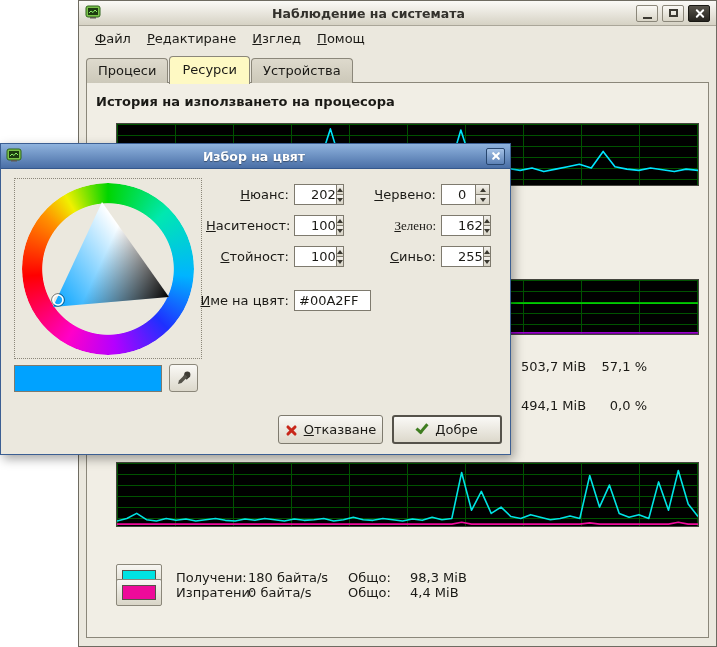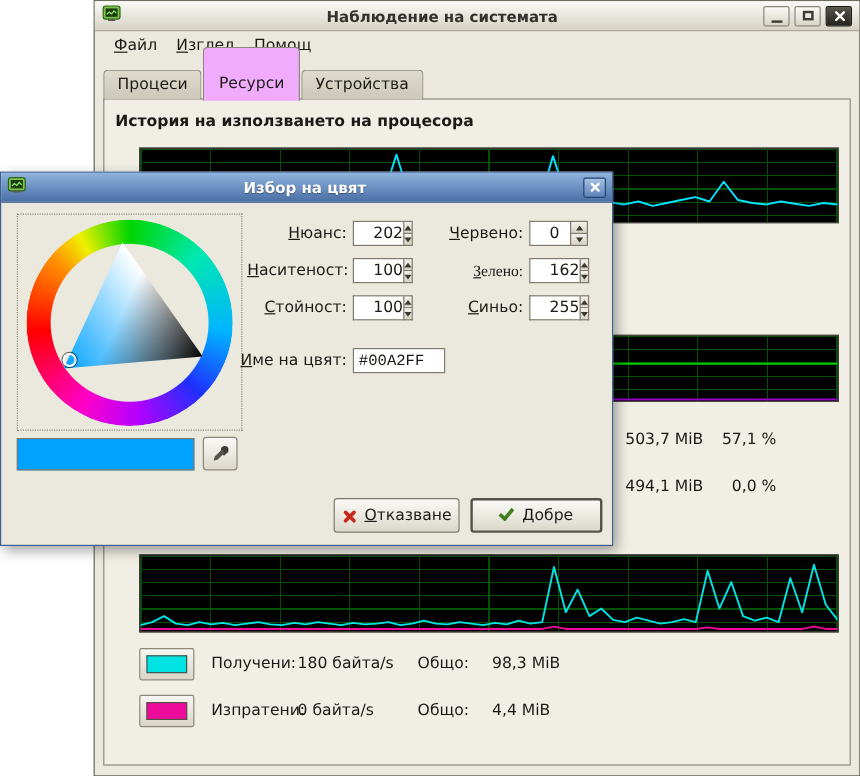--- a/index.html
+++ b/index.html
@@ -43,21 +43,21 @@
 
   .menubar { position:absolute; top:26px; left:0; right:0; height:22px; display:flex; align-items:center; padding-left:8px; }
   .menu-item { padding:2px 8px; }
 
   .tabstrip { position:absolute; top:54px; left:7px; height:28px; display:flex; align-items:flex-end; z-index:2; }
   .tab {
     margin-right:1px; padding:4px 11px 5px;
     border:1px solid #8b877a; border-bottom:none; border-radius:4px 4px 0 0;
     background:linear-gradient(#dedacd,#ccc8b9);
   }
-  .tab.active { background:#f0abfc; padding:22px 12px 7px; position:relative; top:1px; }
+  .tab.active { background:#fef9c3; padding:5px 12px 7px; position:relative; top:1px; }
 
   .panel {
     position:absolute; top:81px; left:7px; right:7px; bottom:8px;
     border:1px solid #8b877a; background:#f1eee5;
   }
   .section-heading { position:absolute; left:9px; top:11px; font-weight:bold; }
 
   .chart {
     position:absolute; background-color:#000; border:1px solid #45443e;
     background-image:
@@ -65,21 +65,21 @@
       repeating-linear-gradient(to bottom, #005200 0 1px, transparent 1px 11px);
   }
   .chart svg { position:absolute; left:0; top:0; width:100%; height:100%; display:block; }
   #cpu-chart     { left:29px; top:40px;  width:583px; height:63px; }
   #memory-chart  { left:29px; top:196px; width:583px; height:56px; }
   #network-chart { left:29px; top:379px; width:583px; height:65px; }
 
   .mem-val { position:absolute; }
 
   .legend-row { position:absolute; left:29px; display:flex; align-items:center; height:28px; }
-  #legend-received { top:456px; }
+  #legend-received { top:480px; }
   #legend-sent     { top:495px; }
   .swatch-btn {
     width:46px; height:27px; border:1px solid #8b877a; border-radius:2px;
     background:linear-gradient(#f7f6f2,#d9d5c7);
     display:flex; align-items:center; justify-content:center;
   }
   .swatch-inner { width:34px; height:15px; border:1px solid #55524a; }
   .legend-label { margin-left:14px; width:72px; }
   .legend-value { width:100px; }
   .legend-total-label { width:62px; }
@@ -175,20 +175,21 @@
           <span class="glyph-max"></span>
         </span>
       <span class="win-btn close">
           <span class="glyph-x"></span>
         </span>
     </span>
   </div>
 
   <div class="menubar">
     <span class="menu-item"><span class="fl">Файл</span></span>
+    <span class="menu-item"><span class="fl">Редактиране</span></span>
     <span class="menu-item"><span class="fl">Изглед</span></span>
     <span class="menu-item"><span class="fl">Помощ</span></span>
   </div>
 
   <div class="tabstrip">
     <span class="tab">Процеси</span>
     <span class="tab active">Ресурси</span>
     <span class="tab">Устройства</span>
   </div>
 
@@ -352,21 +353,21 @@
         <span class="spin-btn">
           <span class="tri-up"></span>
         </span>
         <span class="spin-btn">
           <span class="tri-down"></span>
         </span>
       </span>
   </span>
 
   <span class="fld-label" style="left:183px; top:146px; width:105px;"><span class="fl">Име на цвят:</span></span>
-  <span class="entry" style="left:293px; top:146px; width:77px;font-family:Liberation Mono, monospace;">#00A2FF</span>
+  <span class="entry" style="left:293px; top:146px; width:77px;">#00A2FF</span>
 
   <div id="color-preview" style="background: rgb(0, 162, 255);"></div>
   <span id="dropper-btn">
     <svg width="17" height="17" viewBox="0 0 17 17">
       <circle cx="12.3" cy="4.7" r="3.1" fill="#3e3c34"></circle>
       <rect x="9.2" y="3.8" width="5" height="5" transform="rotate(45 11.7 6.3)" fill="#3e3c34"></rect>
       <path d="M3 14 L4 10.5 L10 4.5 L12.5 7 L6.5 13 L3 14 Z" fill="#55534a"></path>
     </svg>
   </span>
 

